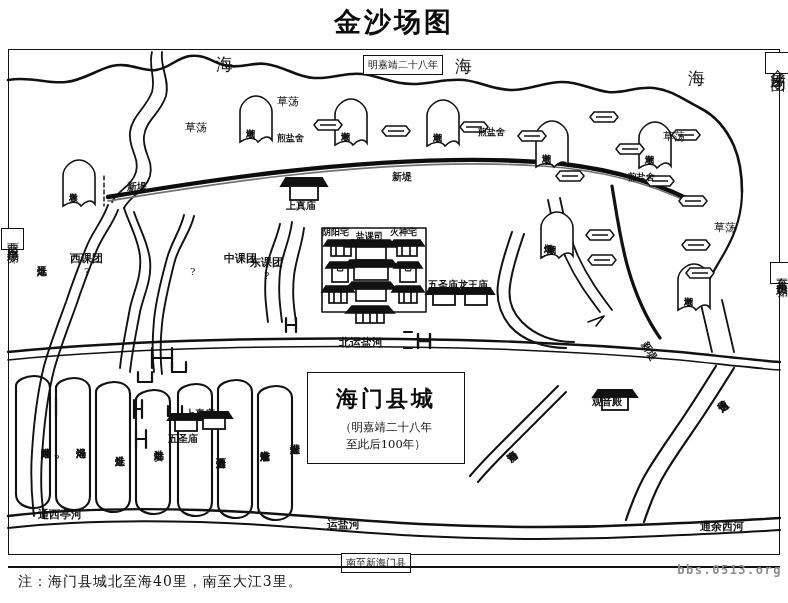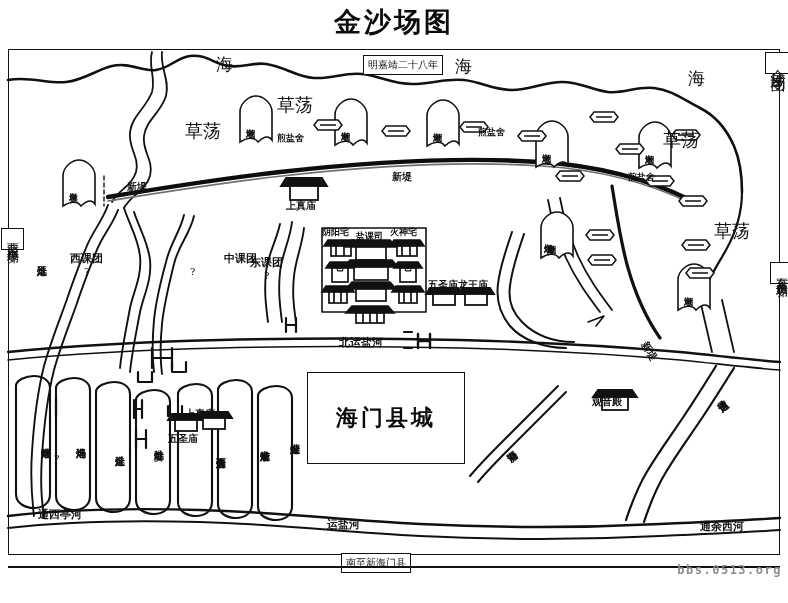--- a/index.html
+++ b/index.html
@@ -21,21 +21,21 @@
   .note{position:absolute;left:18px;top:573px;font-size:14px;
         font-family:"DejaVu Serif","Liberation Serif",serif;color:#111;letter-spacing:1px;}
 
   
   svg.layer{position:absolute;left:0;top:0;width:788px;height:603px;overflow:visible;}
 
   
   .lbl{position:absolute;font-family:"DejaVu Serif","Liberation Serif",serif;
        color:#111;white-space:nowrap;line-height:1.05;}
   .lbl.s9{font-size:9px;} .lbl.s10{font-size:10px;} .lbl.s11{font-size:11px;}
-  .lbl.s15{font-size:18px;} .lbl.s17{font-size:17px;}
+  .lbl.s15{font-size:11px;} .lbl.s17{font-size:17px;}
   .lbl.b{font-weight:700;}
   .vert{writing-mode:vertical-rl;text-orientation:upright;}
 
   
   .boxlbl{position:absolute;border:1.2px solid #111;background:#fff;
           font-family:"DejaVu Serif","Liberation Serif",serif;font-size:10px;
           padding:2px 4px;white-space:nowrap;color:#111;}
   .boxlbl.v{writing-mode:vertical-rl;text-orientation:upright;
             font-size:12px;letter-spacing:2px;padding:4px 2px;}
 
@@ -339,20 +339,24 @@
   </svg>
 
   <div class="boxlbl" style="left:363px;top:55px;">明嘉靖二十八年</div>
   <div class="boxlbl" style="left:341px;top:553px;">南至新海门县</div>
   <div class="boxlbl v" style="left:1px;top:228px;">西至西亭场界</div>
   <div class="boxlbl v" style="left:770px;top:262px;">东至余西场界</div>
   <div class="boxlbl v" style="left:765px;top:52px;font-size:15px;letter-spacing:3px;">金沙场图</div>
 
   <div class="citybox">
     <div class="big">海门县城</div>
+    <div class="sub">
+      <div>（明嘉靖二十八年</div>
+      <div>至此后100年）</div>
+    </div>
   </div>
 
   <div id="labels">
       <div class="lbl s17" style="left: 216px; top: 56px;">海</div>
       <div class="lbl s17" style="left: 455px; top: 58px;">海</div>
       <div class="lbl s17" style="left: 688px; top: 70px;">海</div>
       <div class="lbl s15" style="left: 185px; top: 122px;">草荡</div>
       <div class="lbl s15" style="left: 277px; top: 96px;">草荡</div>
       <div class="lbl s15" style="left: 663px; top: 131px;">草荡</div>
       <div class="lbl s15" style="left: 714px; top: 222px;">草荡</div>
@@ -399,18 +403,19 @@
       <div class="lbl s10 vert b" style="left: 289px; top: 436px;;writing-mode:vertical-rl;text-orientation:upright;">瞿灶港</div>
     </div>
 
   <div class="lbl s9 b" style="left:322px;top:228px;">阴阳宅</div>
   <div class="lbl s9 b" style="left:356px;top:232px;">盐课司</div>
   <div class="lbl s9 b" style="left:390px;top:228px;">火神宅</div>
   <div class="lbl s10 b" style="left:334px;top:262px;">仓</div>
   <div class="lbl s10 b" style="left:402px;top:262px;">仓</div>
 
   <div class="footer-rule"></div>
+  <div class="note">注：海门县城北至海40里，南至大江3里。</div>
 
   <div class="wm">
     <div class="w3">bbs.0513.org</div>
   </div>
 
 </div>
 
 </body></html>

